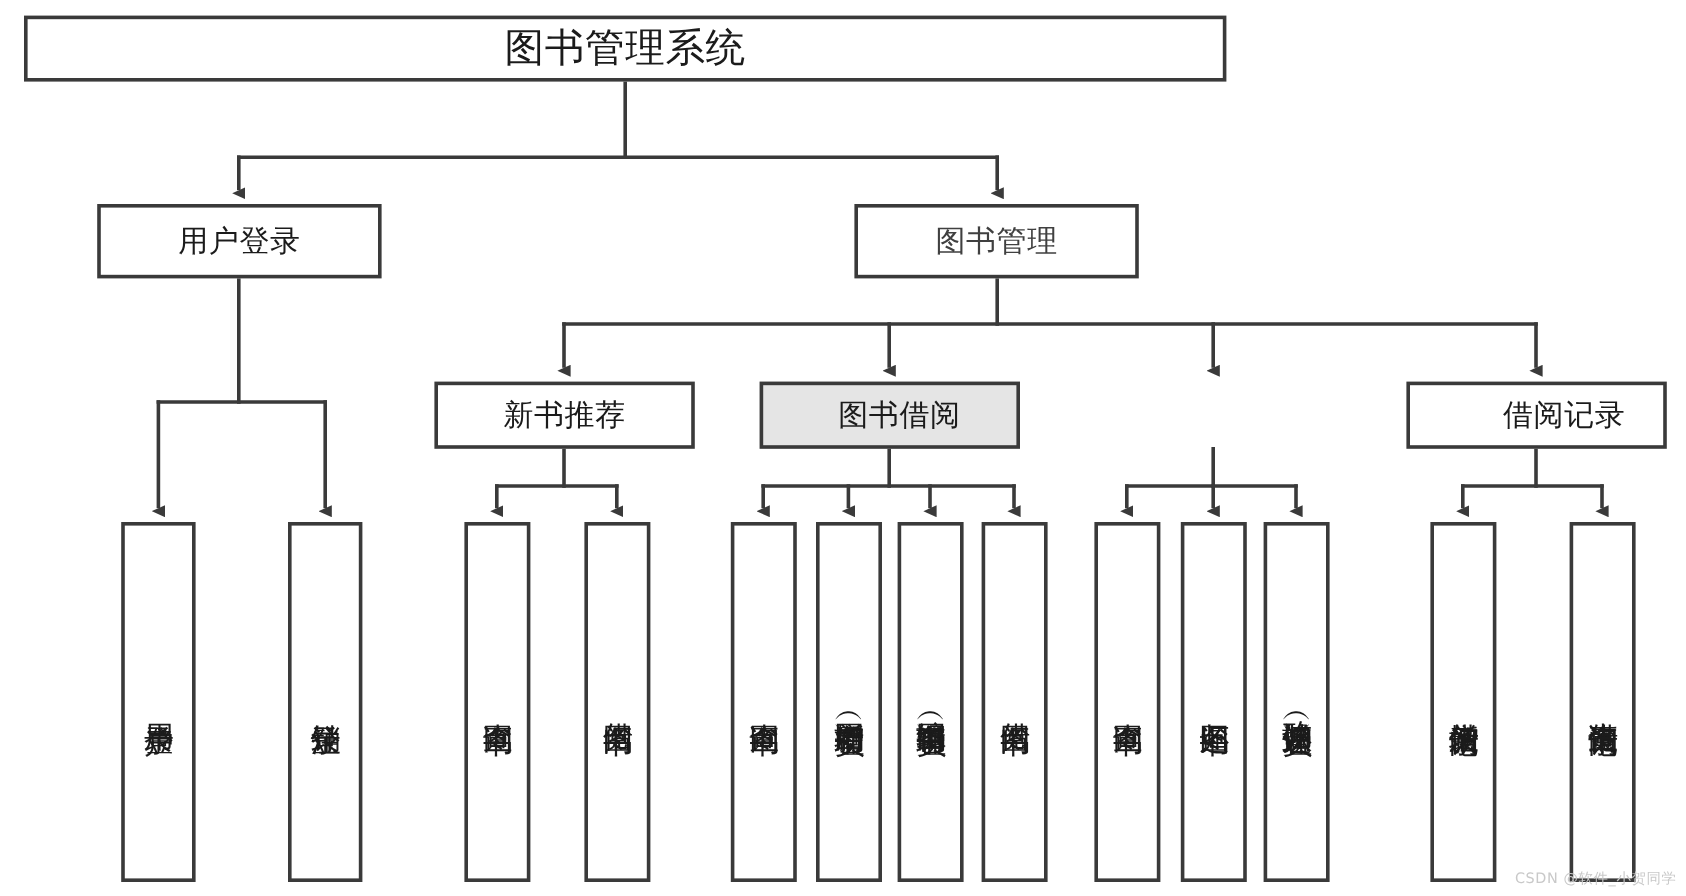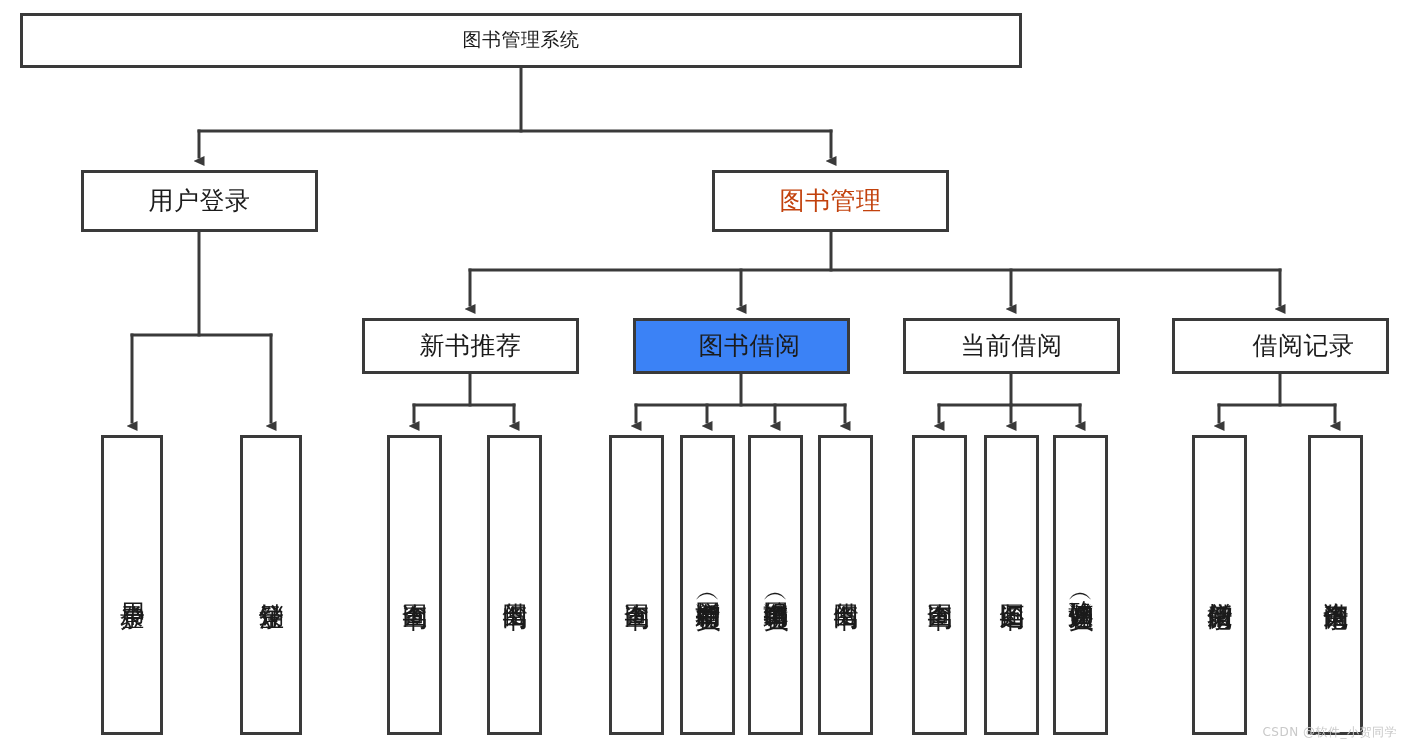--- a/index.html
+++ b/index.html
@@ -52,21 +52,21 @@
     justify-content: center;
   }
   .node.vert .label {
     writing-mode: vertical-rl;
     text-orientation: upright;
     font-size: 25px;
     line-height: 1.12;
     letter-spacing: 1px;
     max-height: 280px;
   }
-  .node.root .label { font-size: 19px; font-family: Liberation Serif, serif; }
+  .node.root .label { font-size: 33px; }
   #watermark {
     position: absolute;
     right: 8px;
     bottom: 6px;
     font-size: 12px;
     color: #c9c9c9;
     letter-spacing: 0.5px;
     white-space: nowrap;
     z-index: 5;
     font-family: "DejaVu Sans", "Liberation Sans", sans-serif;
@@ -127,32 +127,29 @@
     </g>
   </svg>
 
   <div class="node horiz root" style="left: 20px; top: 13px; width: 1002px; height: 55px; border-color: rgb(58, 58, 58); background: rgb(255, 255, 255); color: rgb(27, 27, 27);">
     <span class="label">图书管理系统</span>
   </div>
 
   <div class="node horiz" style="left: 81px; top: 170px; width: 237px; height: 62px; border-color: rgb(58, 58, 58); background: rgb(255, 255, 255); color: rgb(27, 27, 27);">
     <span class="label">用户登录</span>
   </div>
-  <div class="node horiz" style="left: 712px; top: 170px; width: 237px; height: 62px; border-color: rgb(58, 58, 58); background: rgb(255, 255, 255); color: #c2410c;">
+  <div class="node horiz" style="left: 712px; top: 170px; width: 237px; height: 62px; border-color: rgb(58, 58, 58); background: rgb(255, 255, 255); color: #404040;">
     <span class="label">图书管理</span>
   </div>
 
   <div class="node horiz" style="left: 362px; top: 318px; width: 217px; height: 56px; border-color: rgb(58, 58, 58); background: rgb(255, 255, 255); color: rgb(27, 27, 27);">
     <span class="label">新书推荐</span>
   </div>
-  <div class="node horiz" style="left: 633px; top: 318px; width: 217px; height: 56px; border-color: rgb(58, 58, 58); background: #3b82f6; color: rgb(27, 27, 27); padding-left: 16px;">
+  <div class="node horiz" style="left: 633px; top: 318px; width: 217px; height: 56px; border-color: rgb(58, 58, 58); background: #e5e5e5; color: rgb(27, 27, 27); padding-left: 16px;">
     <span class="label">图书借阅</span>
-  </div>
-  <div class="node horiz" style="left: 903px; top: 318px; width: 217px; height: 56px; border-color: rgb(58, 58, 58); background: rgb(255, 255, 255); color: rgb(27, 27, 27);">
-    <span class="label">当前借阅</span>
   </div>
   <div class="node horiz" style="left: 1172px; top: 318px; width: 217px; height: 56px; border-color: rgb(58, 58, 58); background: rgb(255, 255, 255); color: rgb(27, 27, 27); padding-left: 46px;">
     <span class="label">借阅记录</span>
   </div>
 
   <div class="node vert" style="left: 101px; top: 435px; width: 62px; height: 300px; border-color: rgb(58, 58, 58); background: rgb(255, 255, 255); color: rgb(27, 27, 27);">
     <span class="label">用户登录</span>
   </div>
   <div class="node vert" style="left: 240px; top: 435px; width: 62px; height: 300px; border-color: rgb(58, 58, 58); background: rgb(255, 255, 255); color: rgb(27, 27, 27);">
     <span class="label">注销登录</span>

